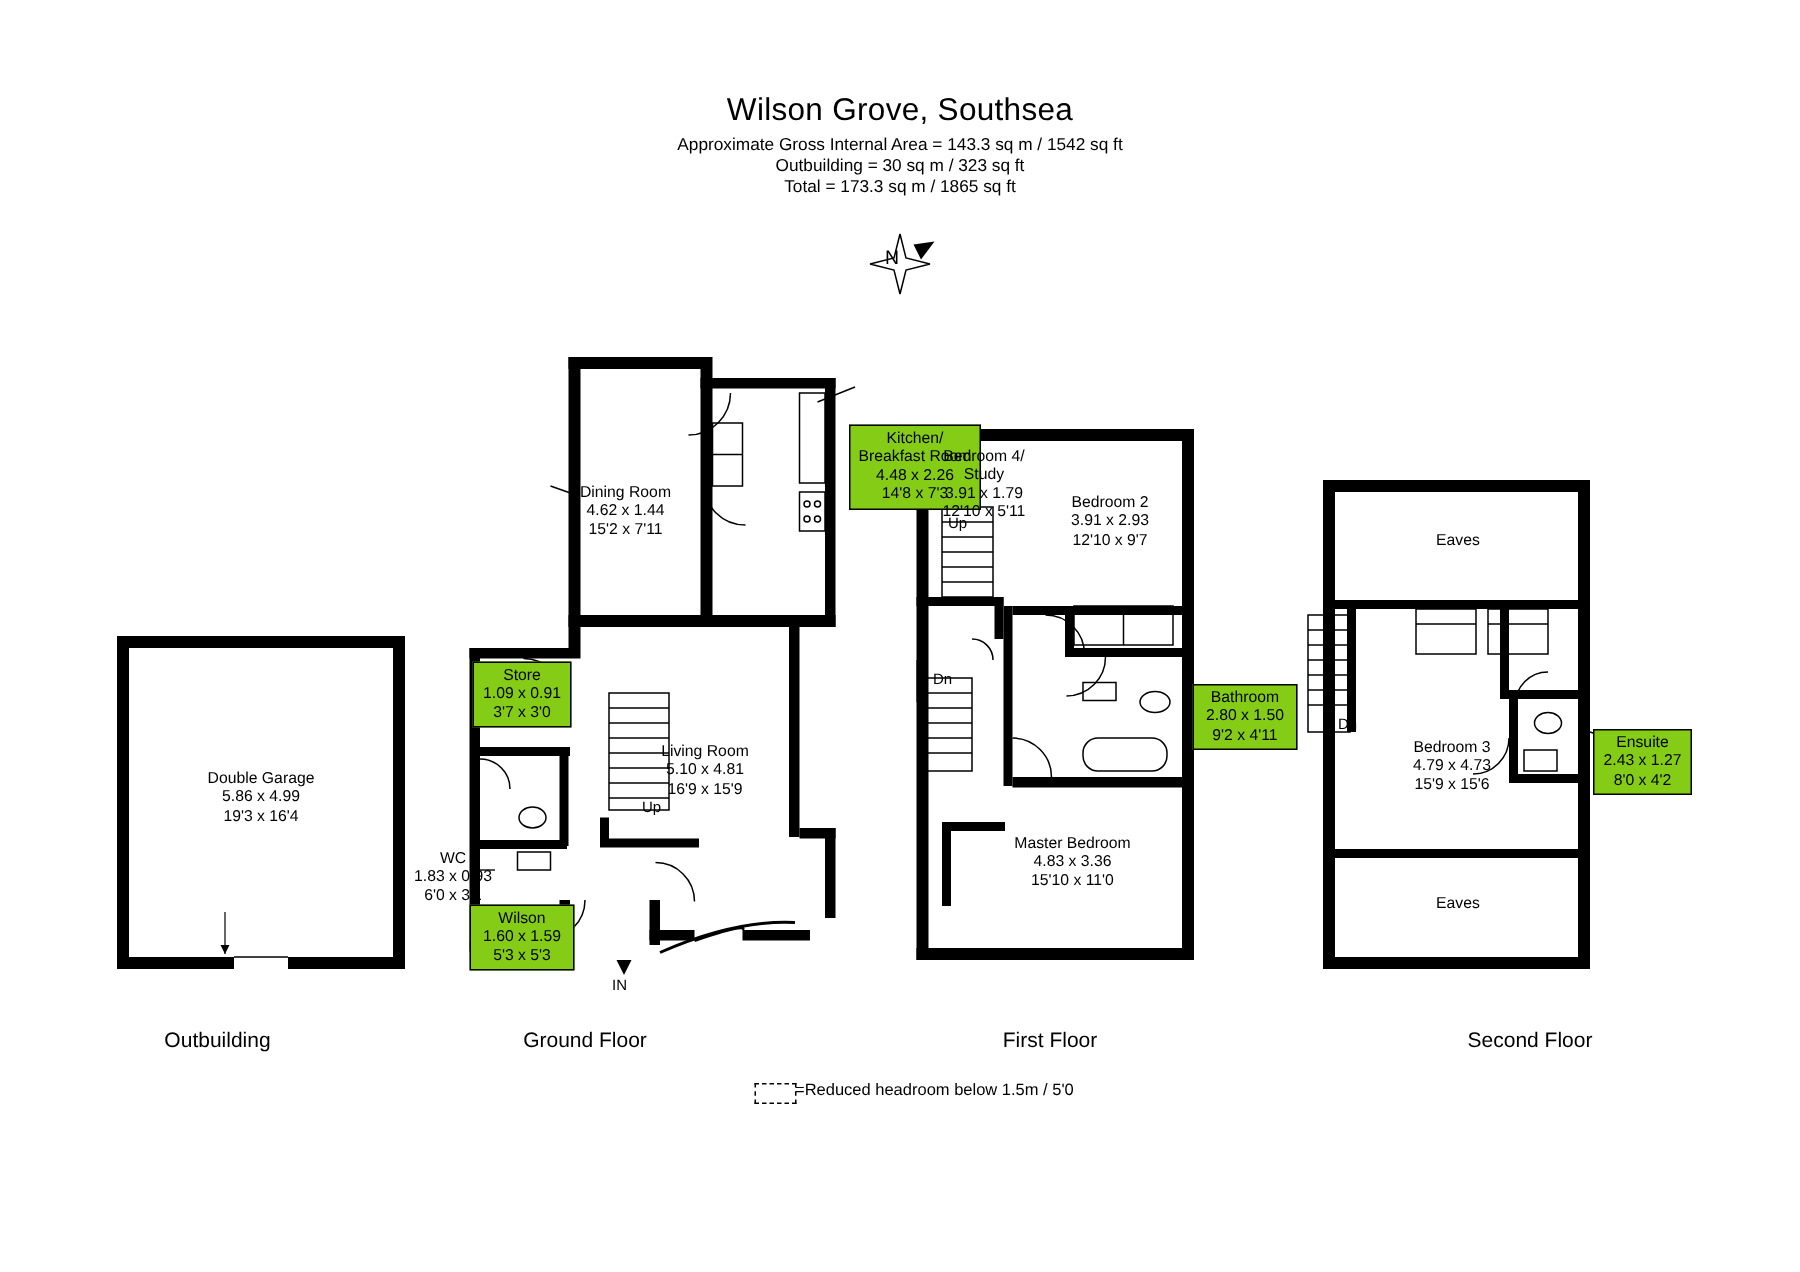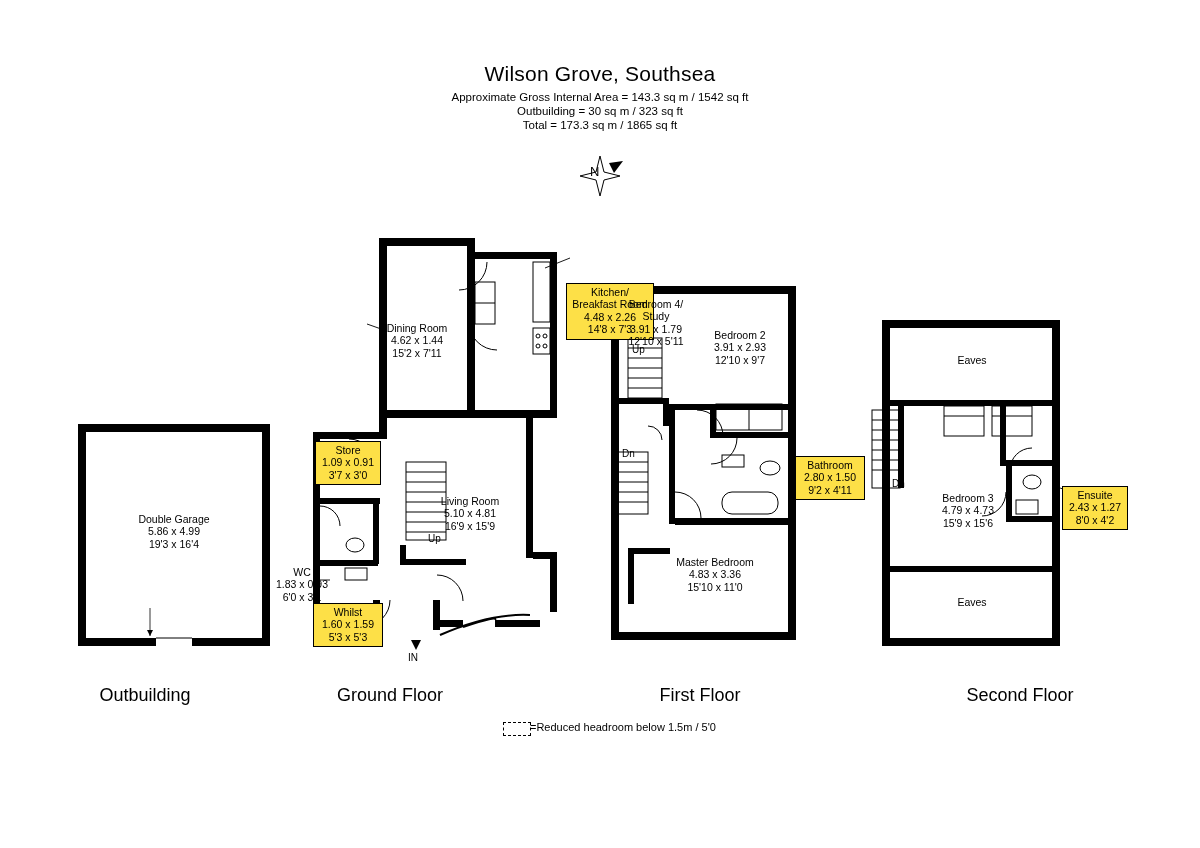--- a/index.html
+++ b/index.html
@@ -41,41 +41,41 @@
 
   
   .compass { left: 568px; top: 152px; width: 64px; height: 48px; }
   .compass .n-letter {
     left: 22px; top: 12px;
     font-size: 13px;
   }
 
   
   .floor-caption {
-    font-size: 18px;
+    font-size: 14px;
     text-align: center;
   }
   .fc-out { left: 30px; top: 685px; width: 230px; }
   .fc-gnd { left: 260px; top: 685px; width: 260px; }
   .fc-fst { left: 585px; top: 685px; width: 230px; }
   .fc-snd { left: 905px; top: 685px; width: 230px; }
 
   
   .room-label {
     font-size: 10.5px;
     line-height: 12.4px;
     text-align: center;
     white-space: nowrap;
   }
   .room-label .nm { display: block; }
 
   
   .boxed {
     border: 1px solid #000;
-    background: #fde047;
+    background: #84cc16;
     padding: 2px 4px 3px 4px;
     box-sizing: border-box;
   }
 
   
   .legend-box {
     left: 503px; top: 722px;
     width: 26px; height: 12px;
     border: 1px dashed #000;
   }
@@ -331,21 +331,21 @@
   <span class="nm">16'9 x 15'9</span>
 </div>
 
 <div class="abs room-label" style="left:266px; top:566px; width:72px;">
   <span class="nm">WC</span>
   <span class="nm">1.83 x 0.93</span>
   <span class="nm">6'0 x 3'1</span>
 </div>
 
 <div class="abs room-label boxed" style="left:313px; top:603px; width:70px;">
-  <span class="nm">Whilst</span>
+  <span class="nm">Wilson</span>
   <span class="nm">1.60 x 1.59</span>
   <span class="nm">5'3 x 5'3</span>
 </div>
 
 <div class="abs tiny" style="left:428px; top:533px;">Up</div>
 <div class="abs tiny" style="left:408px; top:652px;">IN</div>
 
 <div class="abs room-label" style="left:608px; top:298px; width:96px;">
   <span class="nm">Bedroom 4/</span>
   <span class="nm">Study</span>

